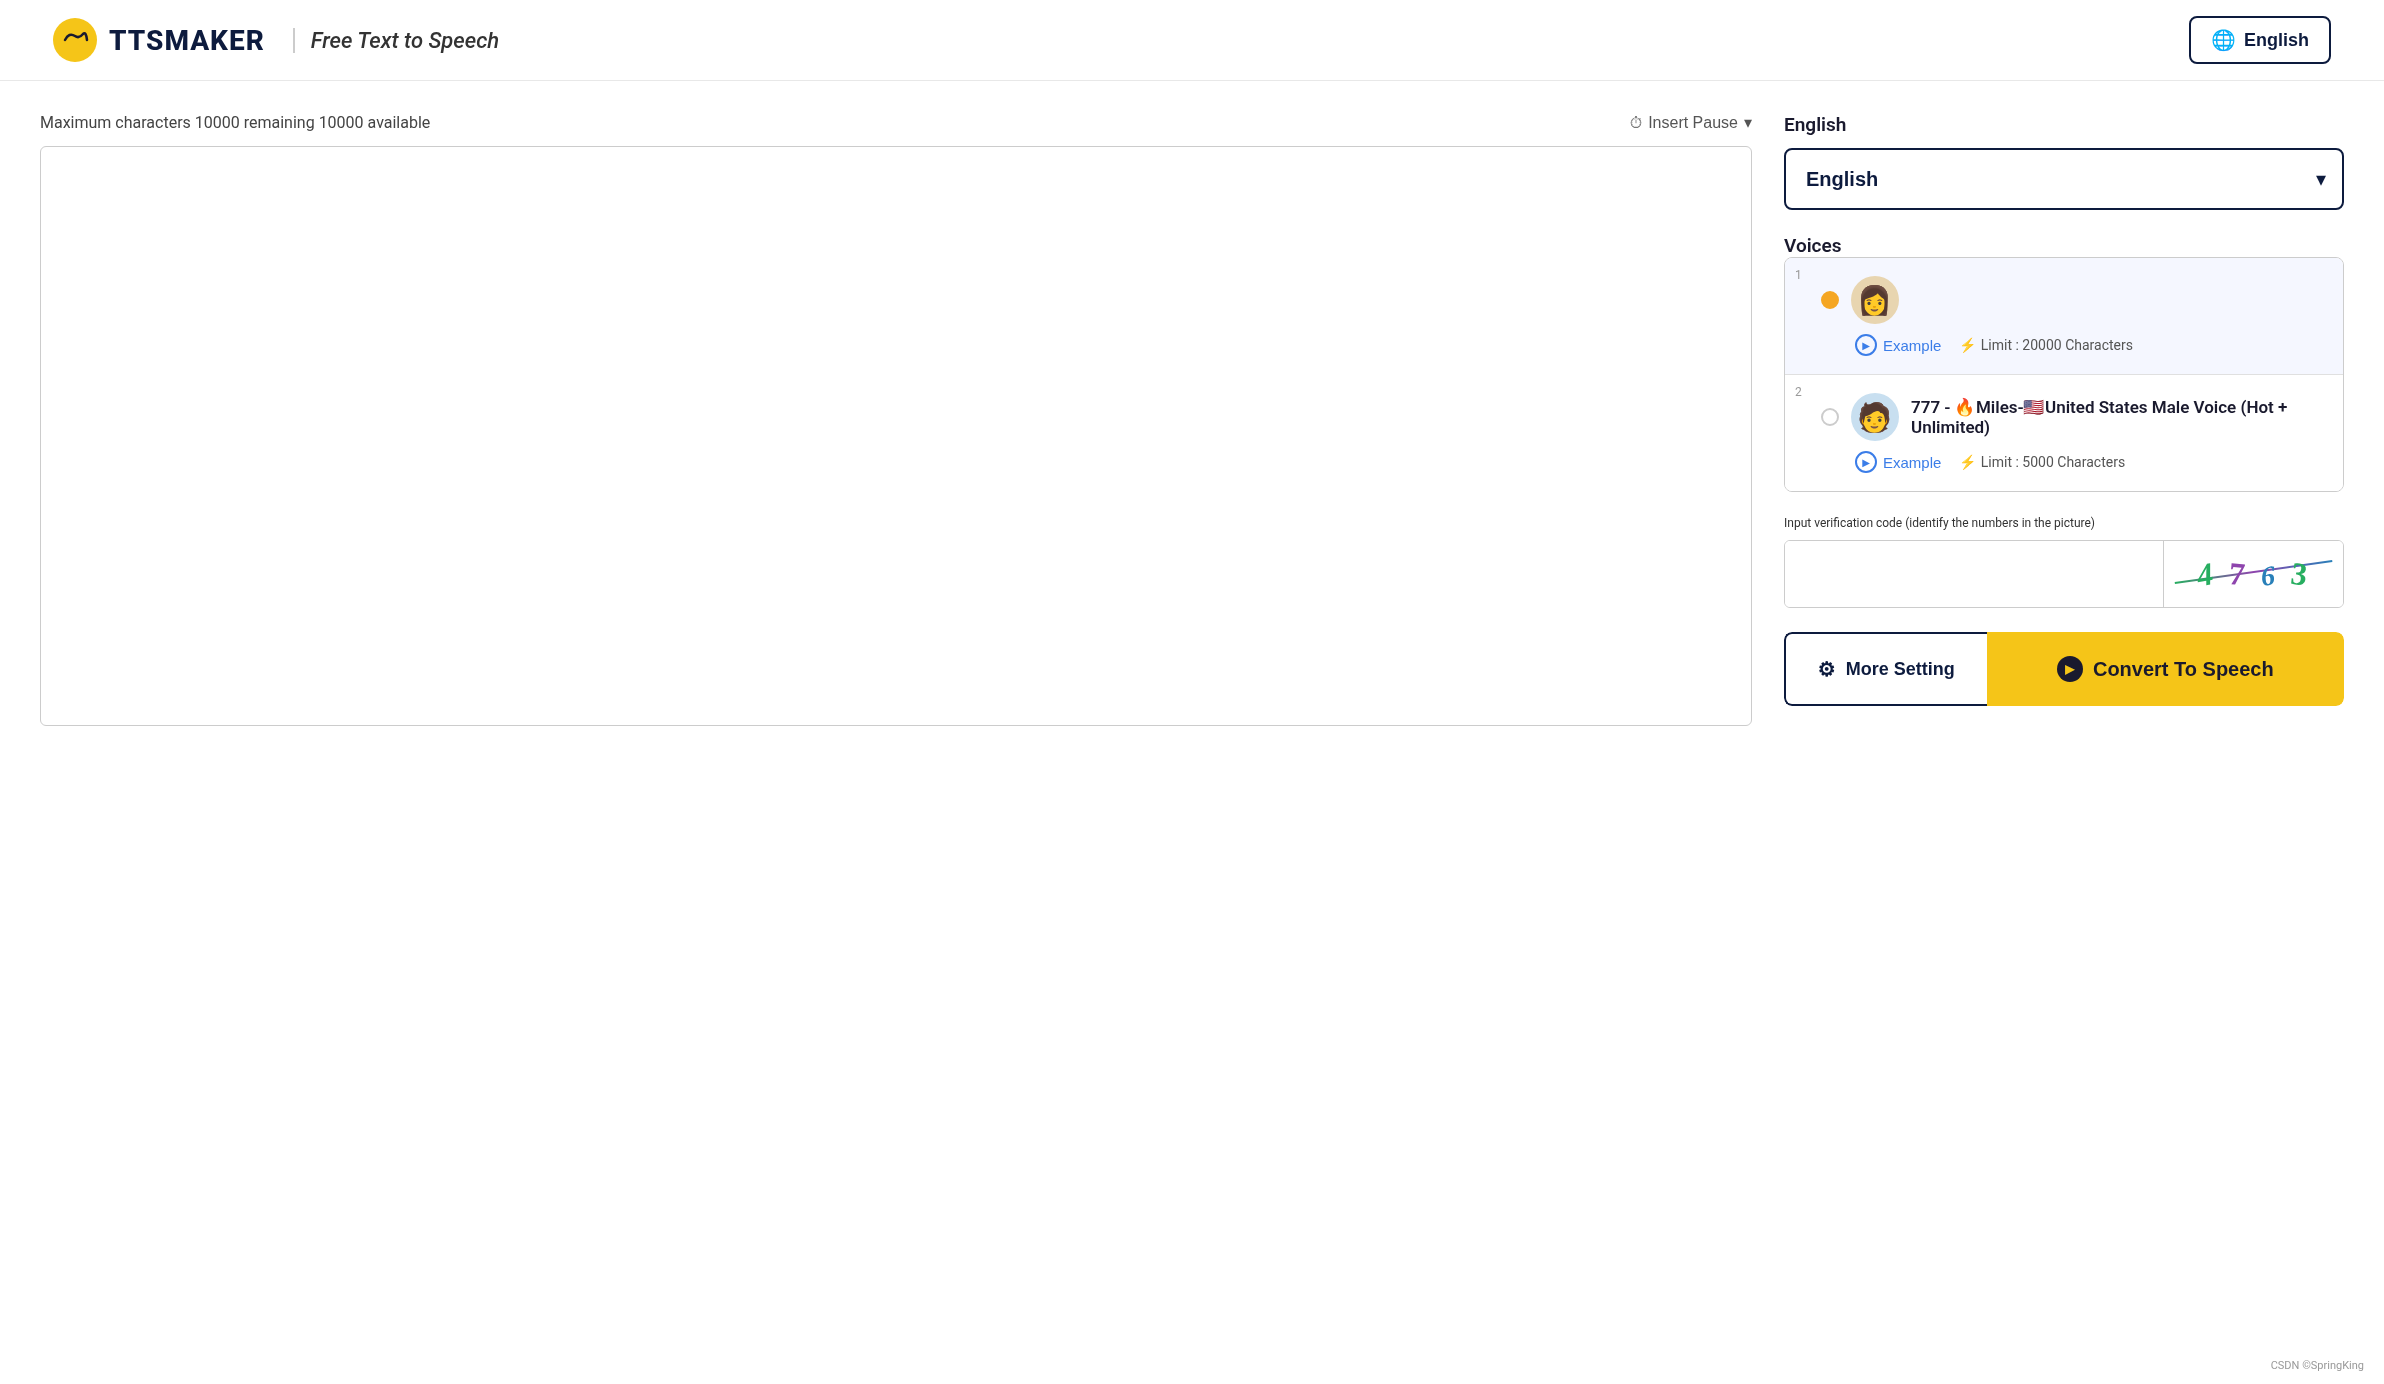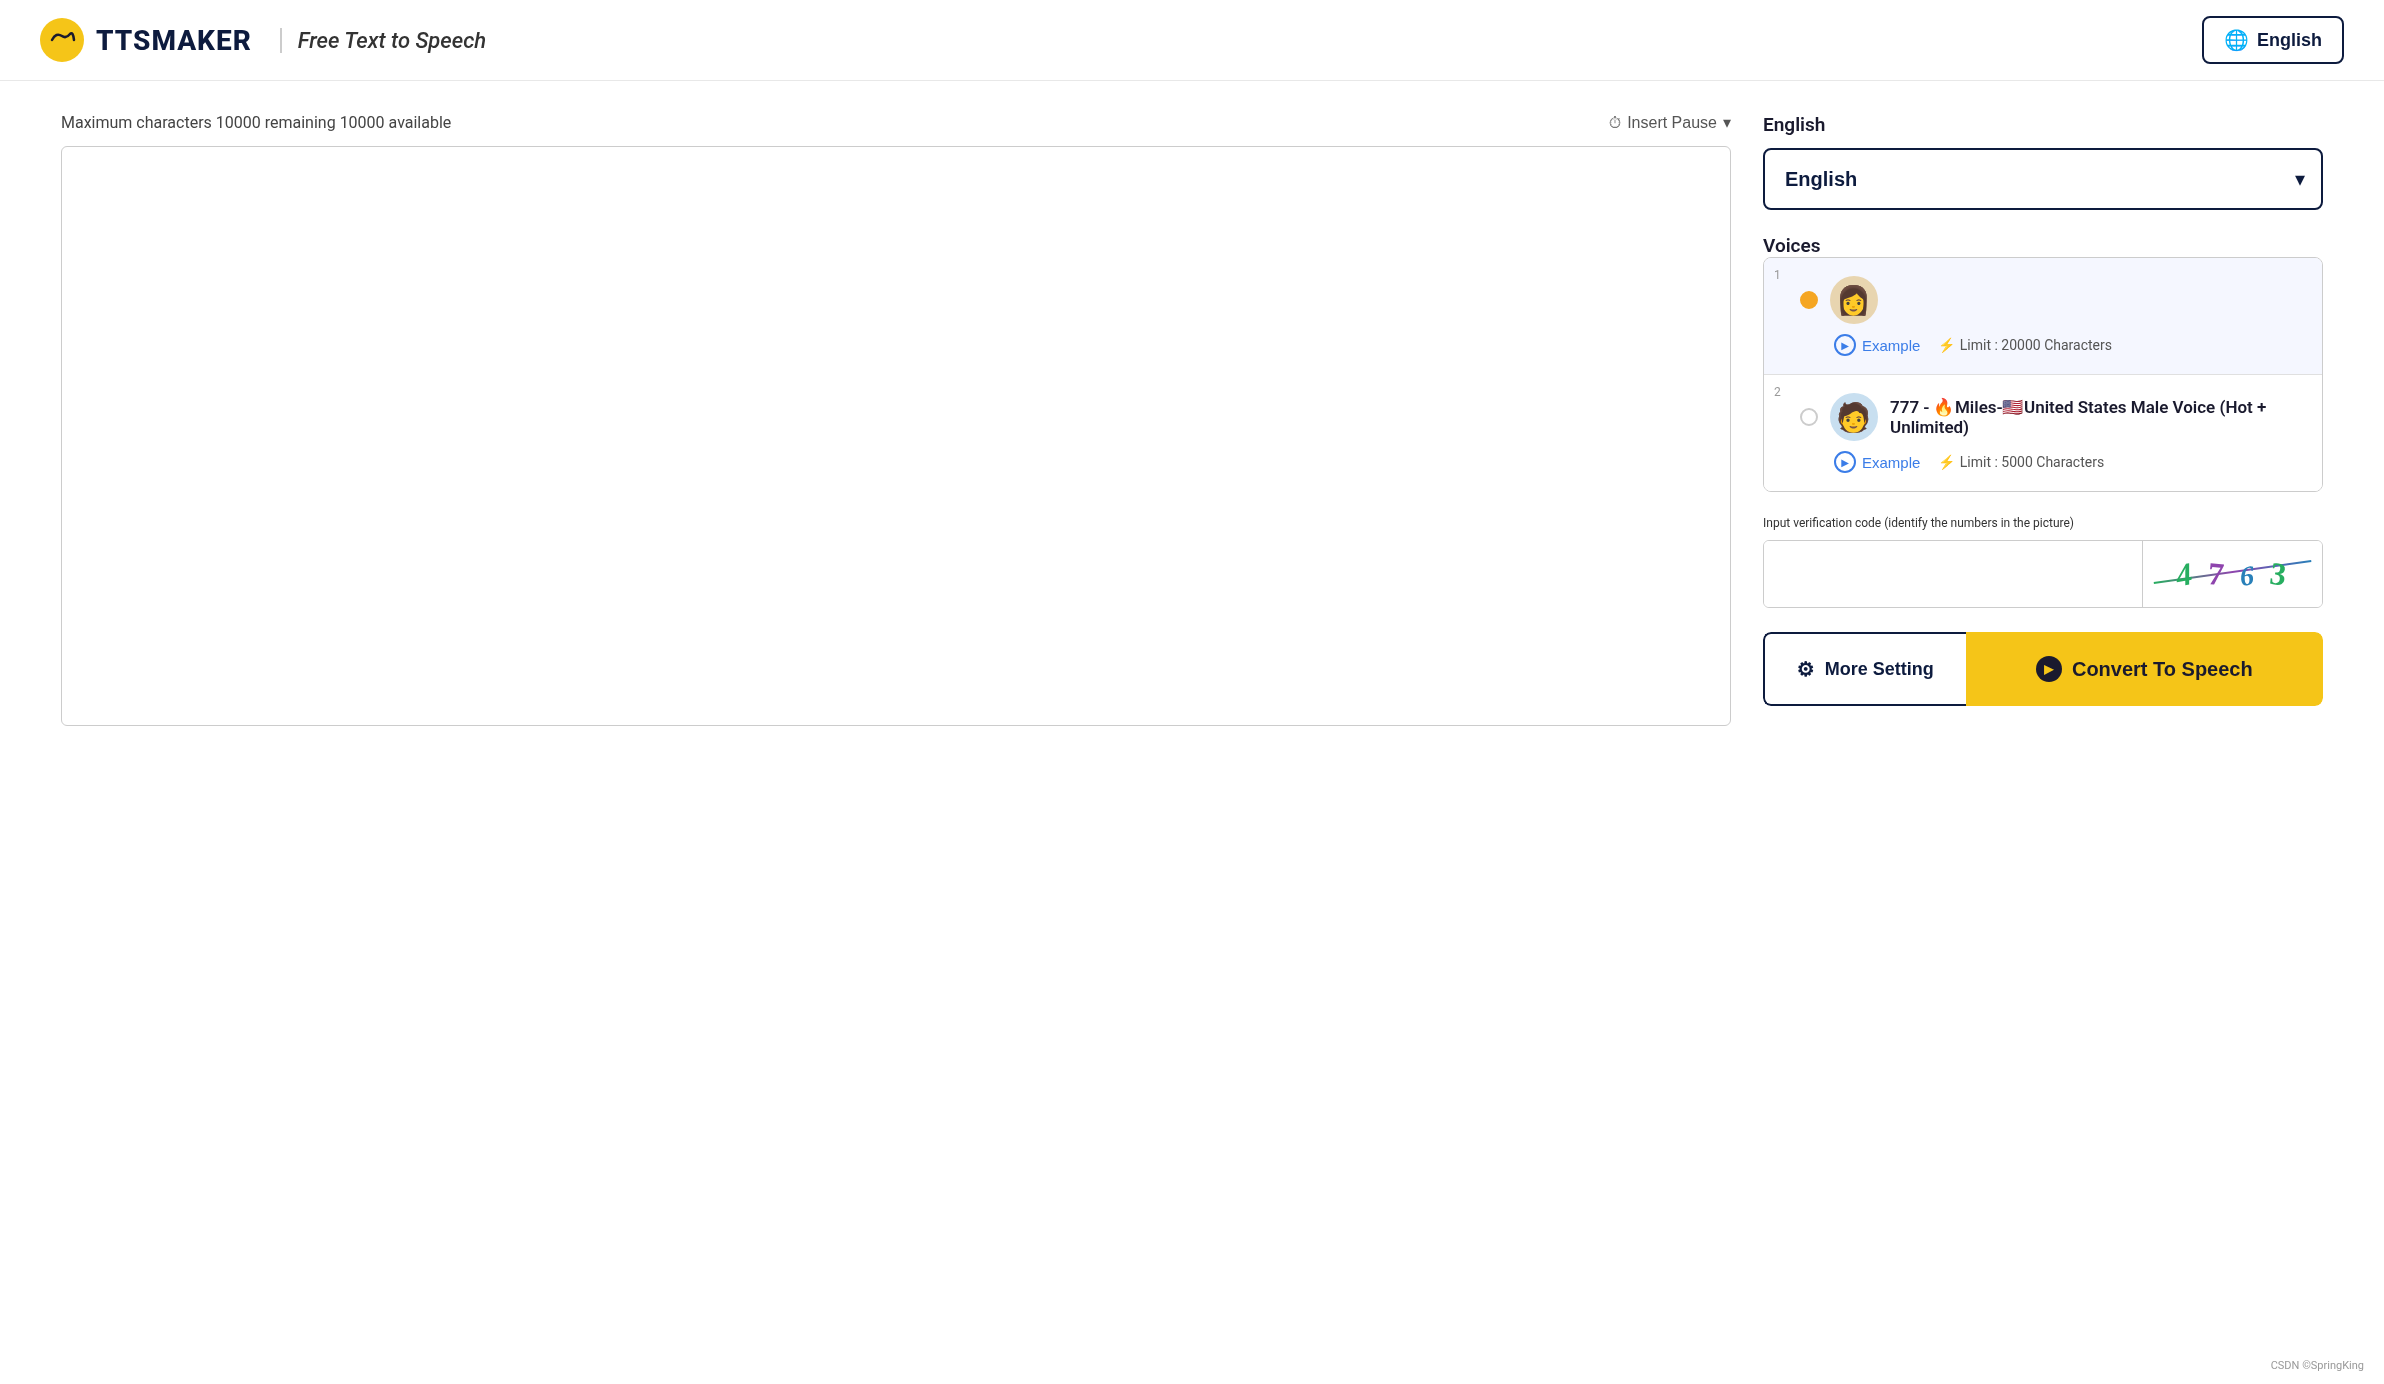--- a/index.html
+++ b/index.html
@@ -8,21 +8,21 @@
       background: #ffffff;
       color: #1a1a2e;
       min-height: 100vh;
     }
 
     
     .header {
       display: flex;
       align-items: center;
       justify-content: space-between;
-      padding: 16px 40px;
+      padding: 16px 53px;
       border-bottom: 1px solid #e8e8e8;
       background: #fff;
     }
     .logo-area {
       display: flex;
       align-items: center;
       gap: 12px;
     }
     .logo-icon {
       width: 44px;
@@ -63,21 +63,21 @@
       color: #0d1b3e;
     }
     .lang-btn .globe-icon {
       font-size: 20px;
     }
 
     
     .main {
       display: flex;
       gap: 0;
-      padding: 32px 61px;
+      padding: 32px 40px;
       max-width: 2384px;
     }
 
     
     .left-panel {
       flex: 1;
       margin-right: 32px;
     }
     .char-info {
       font-size: 16px;

